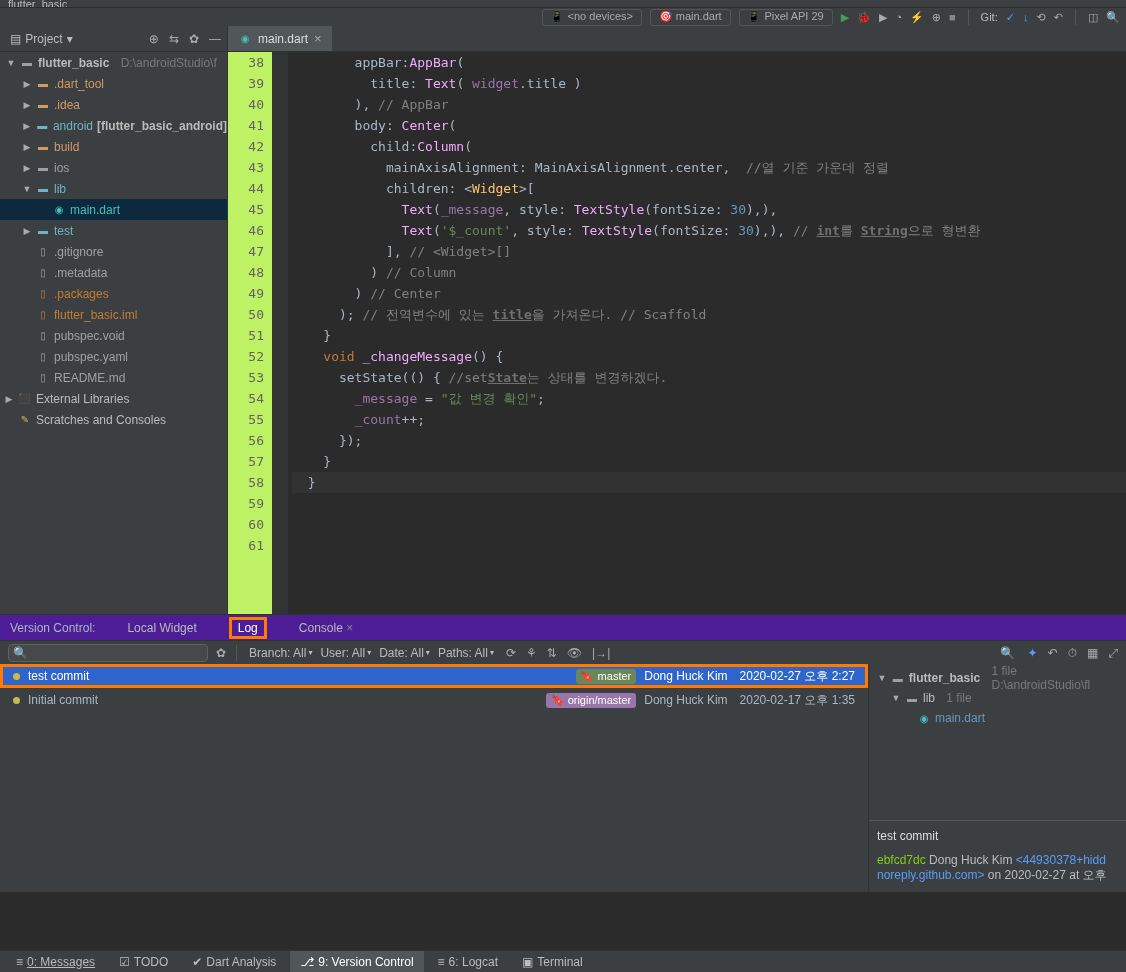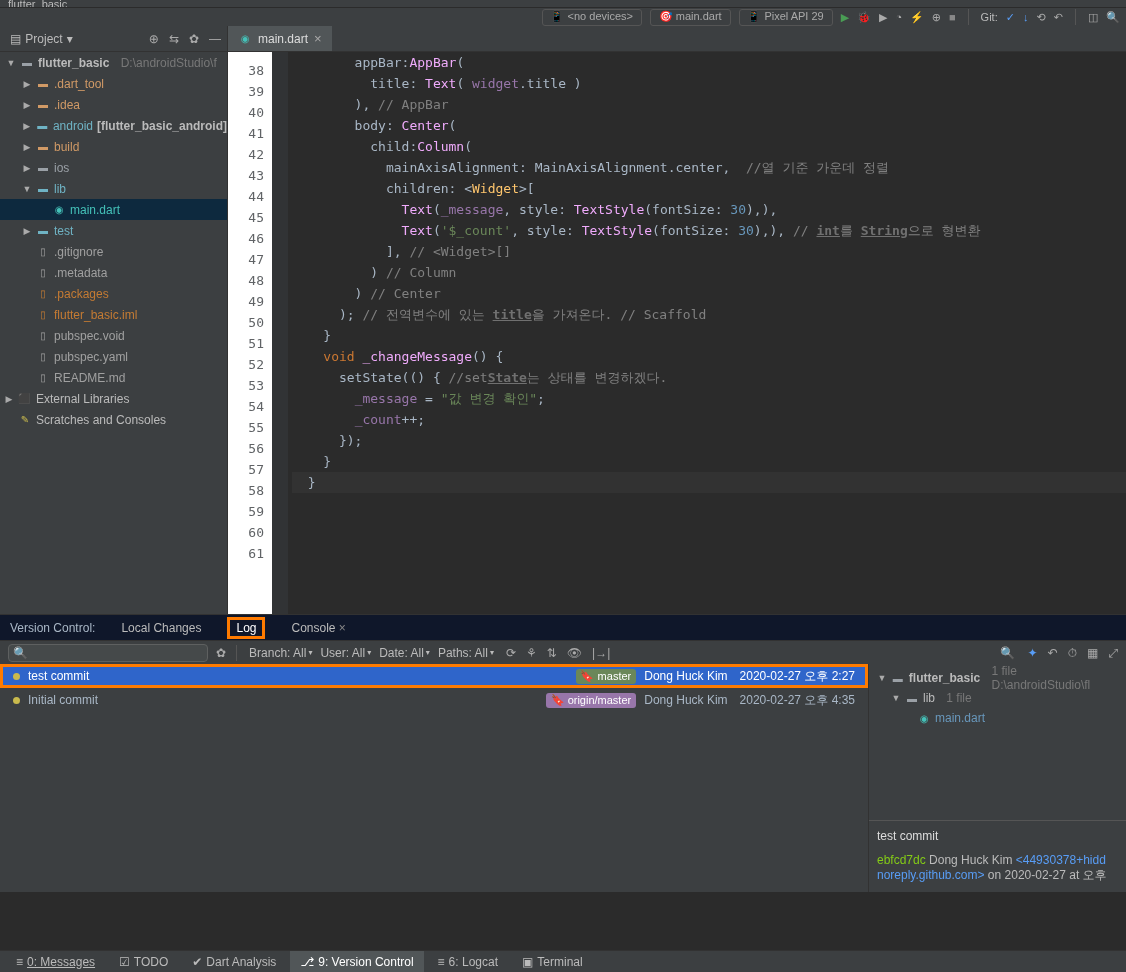--- a/index.html
+++ b/index.html
@@ -28,33 +28,33 @@
 .file-dart { color:#44c1b8;}
 .file-txt { color:#a0a0a0;}
 .file-yml { color:#c57b33;}
 .expand { width:10px; color:#aaa; font-size:9px; display:inline-block; text-align:center;}
 .dim { color:#787878;}
 .editor { flex:1; display:flex; flex-direction:column; background:#2b2b2b;}
 .editor-tabs { height:26px; background:#3c3f41; display:flex; border-bottom:1px solid #323232;}
 .editor-tab { display:flex; align-items:center; gap:6px; padding:0 10px; background:#515658; color:#ddd; font-size:12px; position:relative;}
 .editor-tab .close { color:#aaa; font-size:13px;}
 .editor-body { flex:1; display:flex; overflow:hidden; font-family:Consolas,monospace; font-size:13px; line-height:21px;}
-.gutter { width:44px; background:#ffffff; text-align:right; color:#606366; padding:8px 8px 0 0; white-space:pre;}
+.gutter { width:44px; background:#bef264; text-align:right; color:#606366; padding:0 8px 0 0; white-space:pre;}
 .fold-col { width:16px; background:#313335; position:relative;}
 .code { flex:1; padding-left:4px; white-space:pre; color:#a9b7c6; overflow:hidden;}
 .kw { color:#cc7832;}
 .cls { color:#ffc66d;}
 .str { color:#6a8759;}
 .num { color:#6897bb;}
 .cmt { color:#808080;}
 .fn { color:#f0abfc;}
 .orange-id { color:#9876aa;}
 .gray-u { color:#707070; text-decoration:underline;font-weight:bold;}
 .caret-bg { background:#323232;}
-.vc-header { height:26px; background:#0f172a; display:flex; align-items:center; border-top:1px solid #323232; padding-left:10px; gap:18px;}
+.vc-header { height:26px; background:#4c1d95; display:flex; align-items:center; border-top:1px solid #323232; padding-left:10px; gap:24px;}
 .vc-tab { padding:4px 8px; color:#bbb;}
 .vc-tab.active { color:#fff;}
 .highlight-box { border:3px solid #ff7b00; padding:1px 6px;}
 .filter-row { height:24px; background:#3c3f41; display:flex; align-items:center; border-top:1px solid #323232;}
 .search-box { width:200px; margin:0 8px; background:#45494a; border:1px solid #5e6060; border-radius:4px; height:18px; display:flex; align-items:center; padding:0 4px; color:#888;}
 .filter-lbl { color:#bbb; margin-left:8px; display:flex; align-items:center; gap:2px;}
 .filter-icons { margin-left:12px; display:flex; gap:10px; color:#aaa;}
 .right-search { margin-left:auto; margin-right:12px; color:#aaa;}
 .commit-area { display:flex; height:228px; background:#3c3f41;}
 .commit-list { width:868px; background:#3c3f41;}
@@ -240,21 +240,21 @@
 61
 </div>
       <div class="fold-col"></div>
       <div class="code" id="code"><div>        appBar:<span class="fn">AppBar</span>(</div><div>          title: <span class="fn">Text</span>( <span class="orange-id">widget</span>.title )</div><div>        ), <span class="cmt">// AppBar</span></div><div>        body: <span class="fn">Center</span>(</div><div>          child:<span class="fn">Column</span>(</div><div>            mainAxisAlignment: MainAxisAlignment.center,  <span class="cmt">//열 기준 가운데 정렬</span></div><div>            children: &lt;<span class="cls">Widget</span>&gt;[</div><div>              <span class="fn">Text</span>(<span class="orange-id">_message</span>, style: <span class="fn">TextStyle</span>(fontSize: <span class="num">30</span>),),</div><div>              <span class="fn">Text</span>(<span class="str">'$_count'</span>, style: <span class="fn">TextStyle</span>(fontSize: <span class="num">30</span>),), <span class="cmt">// <span class="gray-u">int</span>를 <span class="gray-u">String</span>으로 형변환</span></div><div>            ], <span class="cmt">// &lt;Widget&gt;[]</span></div><div>          ) <span class="cmt">// Column</span></div><div>        ) <span class="cmt">// Center</span></div><div>      ); <span class="cmt">// 전역변수에 있는 <span class="gray-u">title</span>을 가져온다. // Scaffold</span></div><div>    }</div><div></div><div>    <span class="kw">void </span><span class="fn">_changeMessage</span>() {</div><div>      setState(() { <span class="cmt">//set<span class="gray-u">State</span>는 상태를 변경하겠다.</span></div><div>        <span class="orange-id">_message</span> = <span class="str">"값 변경 확인"</span>;</div><div>        <span class="orange-id">_count</span>++;</div><div>      });</div><div>    }</div><div class="caret-bg">  }</div><div></div><div></div></div>
     </div>
   </div>
 </div>
 
 <div class="vc-header">
   <span>Version Control:</span>
-  <span class="vc-tab">Local Changes</span>
+  <span class="vc-tab">Local Widget</span>
   <span class="vc-tab active highlight-box">Log</span>
   <span class="vc-tab"><span>Console</span> <span style="color:#888">×</span></span>
 </div>
 
 <div class="filter-row">
   <div class="search-box">🔍</div>
   <span style="color:#aaa;margin-right:6px">✿</span>
   <span class="sep"></span>
   <span class="filter-lbl">
       <span>Branch: All</span> 
@@ -296,21 +296,21 @@
     <span>test commit</span>
     <span class="tag-label ">🔖 master</span>
     <span style="margin-left:8px">Dong Huck Kim</span>
     <span style="margin-left:12px">2020-02-27 오후 2:27</span>
   </div>
       <div class="commit-row  ">
     <span class="dot y"></span>
     <span>Initial commit</span>
     <span class="tag-label origin">🔖 origin/master</span>
     <span style="margin-left:8px">Dong Huck Kim</span>
-    <span style="margin-left:12px">2020-02-27 오후 4:35</span>
+    <span style="margin-left:12px">2020-02-17 오후 1:35</span>
   </div>
     </div>
   <div class="details-panel">
     <div class="file-tree-small">
       <div class="fts-row"><span class="expand">▼</span><span class="icon-sq folder-gray">▬</span><b>flutter_basic</b>&nbsp;<span class="dim">1 file  D:\androidStudio\fl</span></div>
       <div class="fts-row" style="padding-left:14px"><span class="expand">▼</span><span class="icon-sq folder-gray">▬</span><span>lib</span>&nbsp;<span class="dim">1 file</span></div>
       <div class="fts-row" style="padding-left:40px">
           <span class="icon-sq file-dart">◉</span>
           <span style="color:#6897bb">main.dart</span>
         </div>

